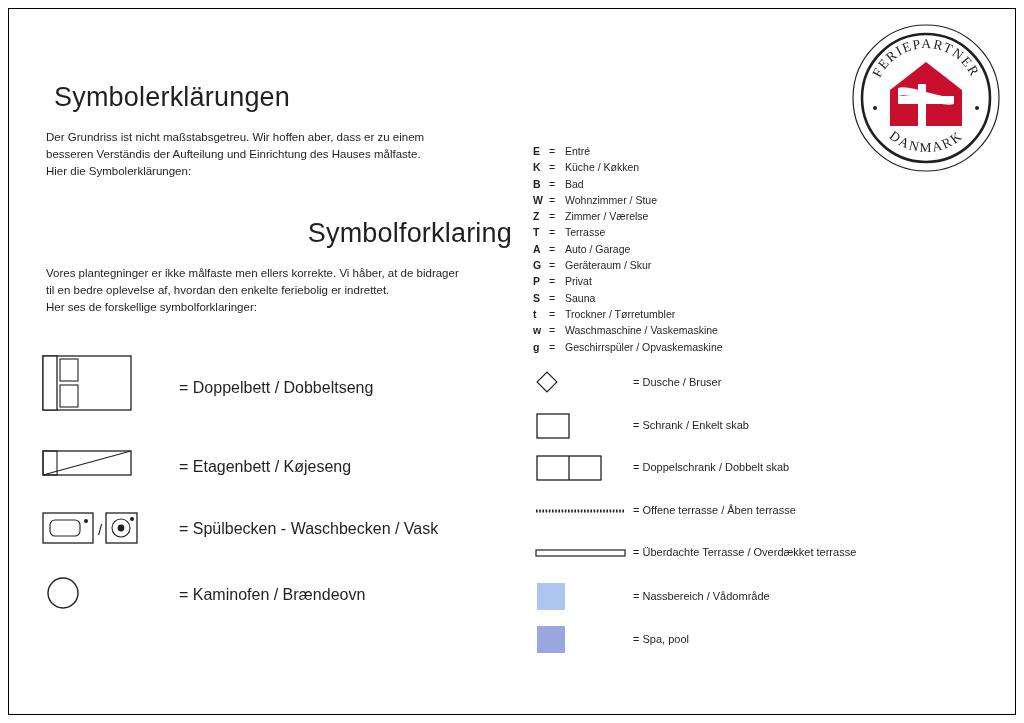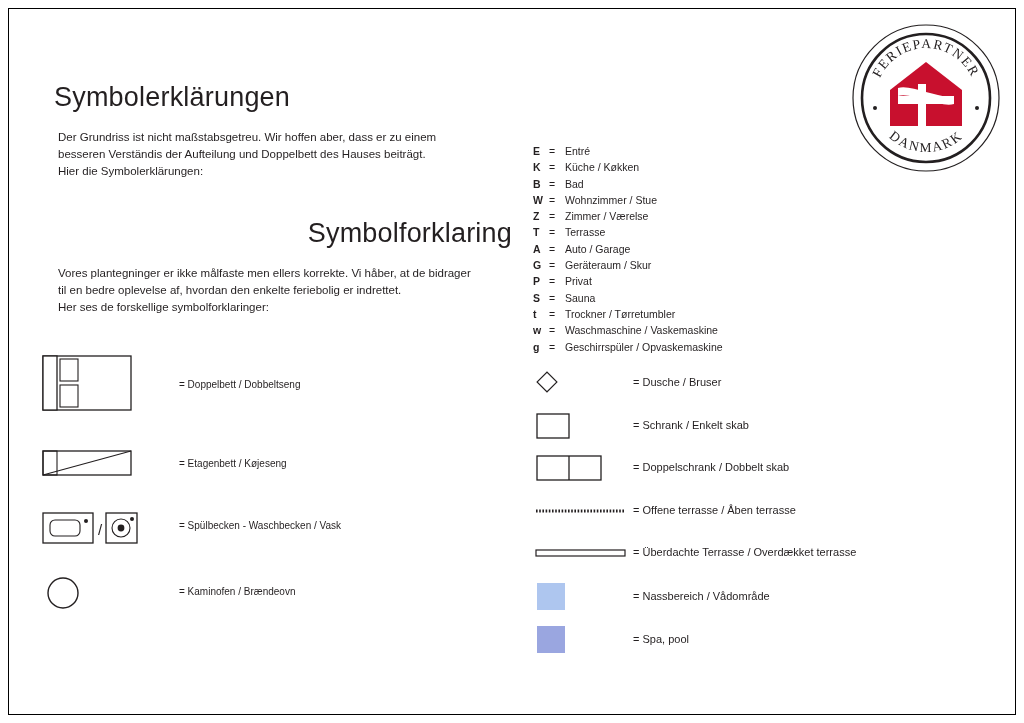--- a/index.html
+++ b/index.html
@@ -51,21 +51,21 @@
     letter-spacing: 0.2px;
     color: #231f20;
   }
   h1.title.second {
     margin-top: 38px;
     text-align: right;
   }
   p.intro {
     font-size: 11.5px;
     line-height: 17px;
-    margin: 16px;
+    margin: 4px;
     color: #231f20;
   }
   p.intro span { display: block; }
 
   
   .sym-list {
     position: absolute;
     left: 42px;
     top: 355px;
     width: 470px;
@@ -75,21 +75,21 @@
     height: 63px;
   }
   .sym-icon {
     position: absolute;
     left: 0;
     top: 0;
   }
   .sym-label {
     position: absolute;
     left: 137px;
-    font-size: 10px;
+    font-size: 16px;
     color: #231f20;
     white-space: nowrap;
   }
 
   
   .abbr-list {
     position: absolute;
     left: 533px;
     top: 145px;
     width: 420px;
@@ -166,21 +166,21 @@
       </text>
       <circle cx="25" cy="86" r="2" fill="#231f20"></circle>
       <circle cx="127" cy="86" r="2" fill="#231f20"></circle>
     </svg>
   </div>
 
   <div class="left-col">
     <h1 class="title">Symbolerklärungen</h1>
     <p class="intro">
       <span>Der Grundriss ist nicht maßstabsgetreu. Wir hoffen aber, dass er zu einem</span>
-      <span>besseren Verständis der Aufteilung und Doppelbett des Hauses beiträgt.</span>
+      <span>besseren Verständis der Aufteilung und Einrichtung des Hauses målfaste.</span>
       <span>Hier die Symbolerklärungen:</span>
     </p>
     <h1 class="title second">Symbolforklaring</h1>
     <p class="intro">
       <span>Vores plantegninger er ikke målfaste men ellers korrekte. Vi håber, at de bidrager</span>
       <span>til en bedre oplevelse af, hvordan den enkelte feriebolig er indrettet.</span>
       <span>Her ses de forskellige symbolforklaringer:</span>
     </p>
   </div>
 

